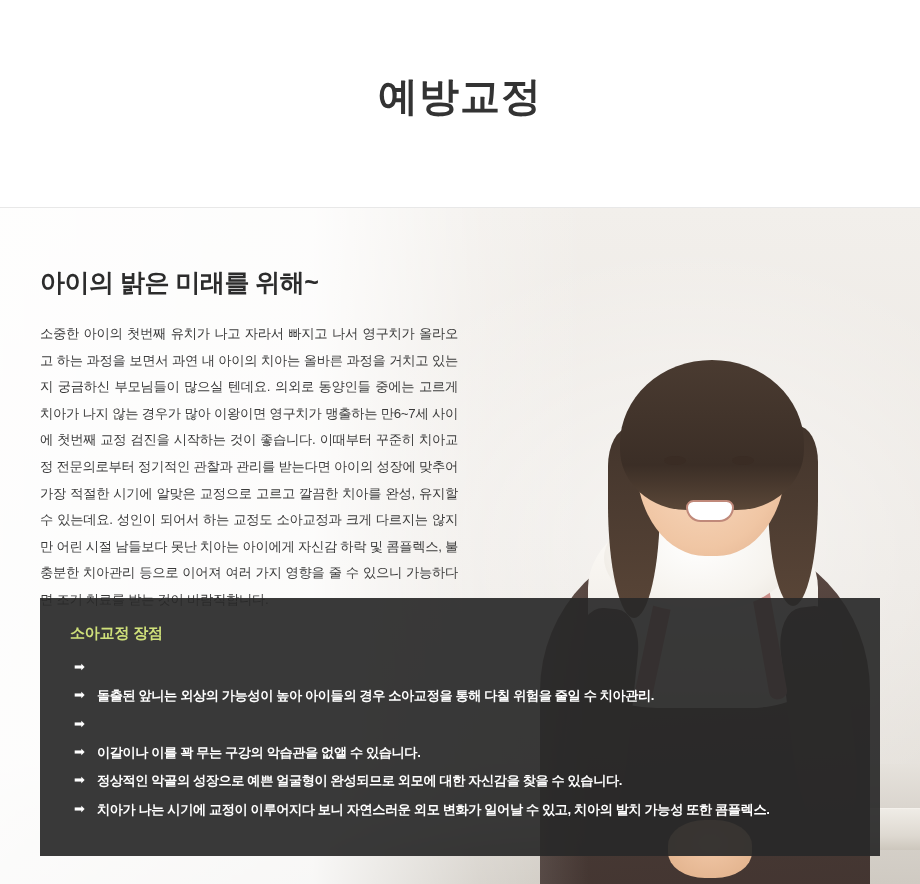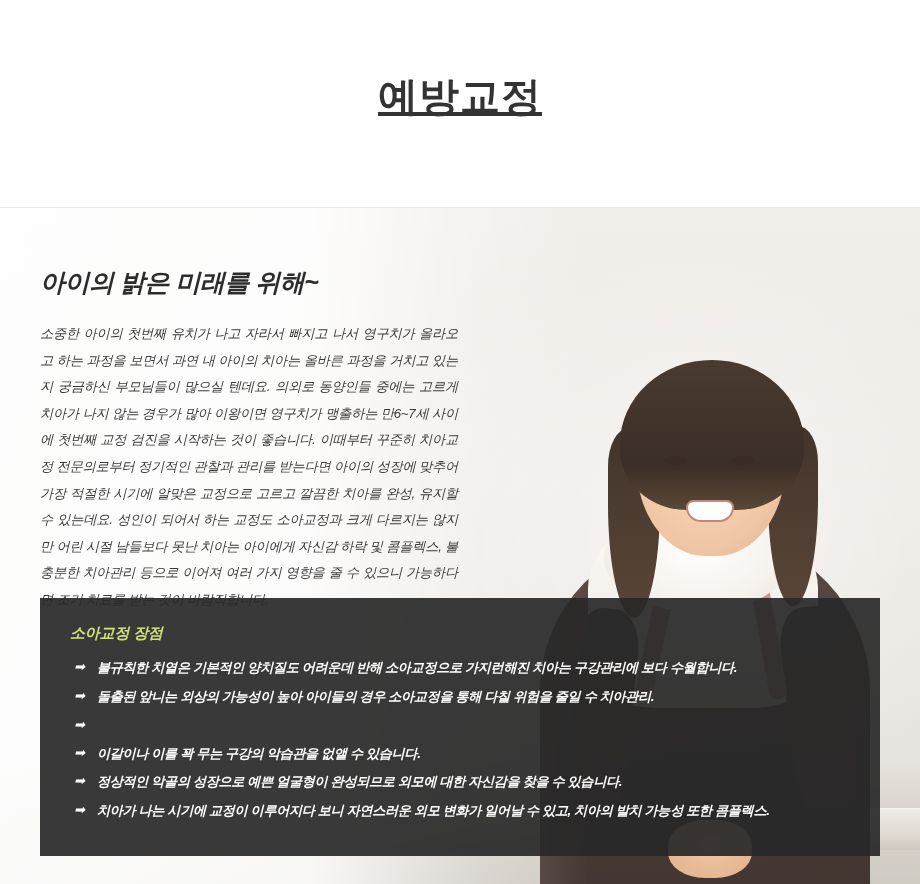--- a/index.html
+++ b/index.html
@@ -27,38 +27,36 @@
     border-bottom: 1px solid #e8e8e8;
     text-align: center;
   }
   .header-title {
     margin-top: 72px;
     font-size: 40px;
     font-weight: bold;
     color: #333333;
     letter-spacing: 1px;
     line-height: 1.2;
-    text-decoration: underline;
   }
   .header-sub {
     margin-top: 14px;
     font-size: 15px;
     color: #555555;
     letter-spacing: 0.5px;
   }
 
   
   .hero {
     position: absolute;
     top: 208px; left: 0;
     width: 920px;
     height: 676px;
     overflow: hidden;
     background: #efece8;
-    font-style: italic;
   }
 
   
   .photo-bg {
     position: absolute;
     inset: 0;
     background:
       radial-gradient(ellipse 520px 420px at 690px 330px, rgba(255,255,255,0.55) 0%, rgba(240,237,233,0.0) 70%),
       linear-gradient(180deg, #f2efeb 0%, #ebe7e2 55%, #e3dfd9 100%);
   }
@@ -275,21 +273,20 @@
     <div class="intro">
       <div class="intro-heading">아이의 밝은 미래를 위해~</div>
       <div class="intro-body">소중한 아이의 첫번째 유치가 나고 자라서 빠지고 나서 영구치가 올라오고 하는 과정을 보면서 과연 내 아이의 치아는 올바른 과정을 거치고 있는지 궁금하신 부모님들이 많으실 텐데요. 의외로 동양인들 중에는 고르게 치아가 나지 않는 경우가 많아 이왕이면 영구치가 맹출하는 만6~7세 사이에 첫번째 교정 검진을 시작하는 것이 좋습니다. 이때부터 꾸준히 치아교정 전문의로부터 정기적인 관찰과 관리를 받는다면 아이의 성장에 맞추어 가장 적절한 시기에 알맞은 교정으로 고르고 깔끔한 치아를 완성, 유지할 수 있는데요. 성인이 되어서 하는 교정도 소아교정과 크게 다르지는 않지만 어린 시절 남들보다 못난 치아는 아이에게 자신감 하락 및 콤플렉스, 불충분한 치아관리 등으로 이어져 여러 가지 영향을 줄 수 있으니 가능하다면 조기 치료를 받는 것이 바람직합니다.</div>
     </div>
 
     <div class="benefits">
       <div class="benefits-title">소아교정 장점</div>
 
       <div class="benefit-row">
         <span class="benefit-bullet">➡</span>
-        <span class="benefit-text">불규칙한 치열은 기본적인 양치질도 어려운데 반해 소아교정으로 가지런해진 치아는 구강관리에 보다 수월합니다.</span>
       </div>
       <div class="benefit-row">
         <span class="benefit-bullet">➡</span>
         <span class="benefit-text">돌출된 앞니는 외상의 가능성이 높아 아이들의 경우 소아교정을 통해 다칠 위험을 줄일 수 치아관리.</span>
       </div>
       <div class="benefit-row">
         <span class="benefit-bullet">➡</span>
       </div>
       <div class="benefit-row">
         <span class="benefit-bullet">➡</span>

